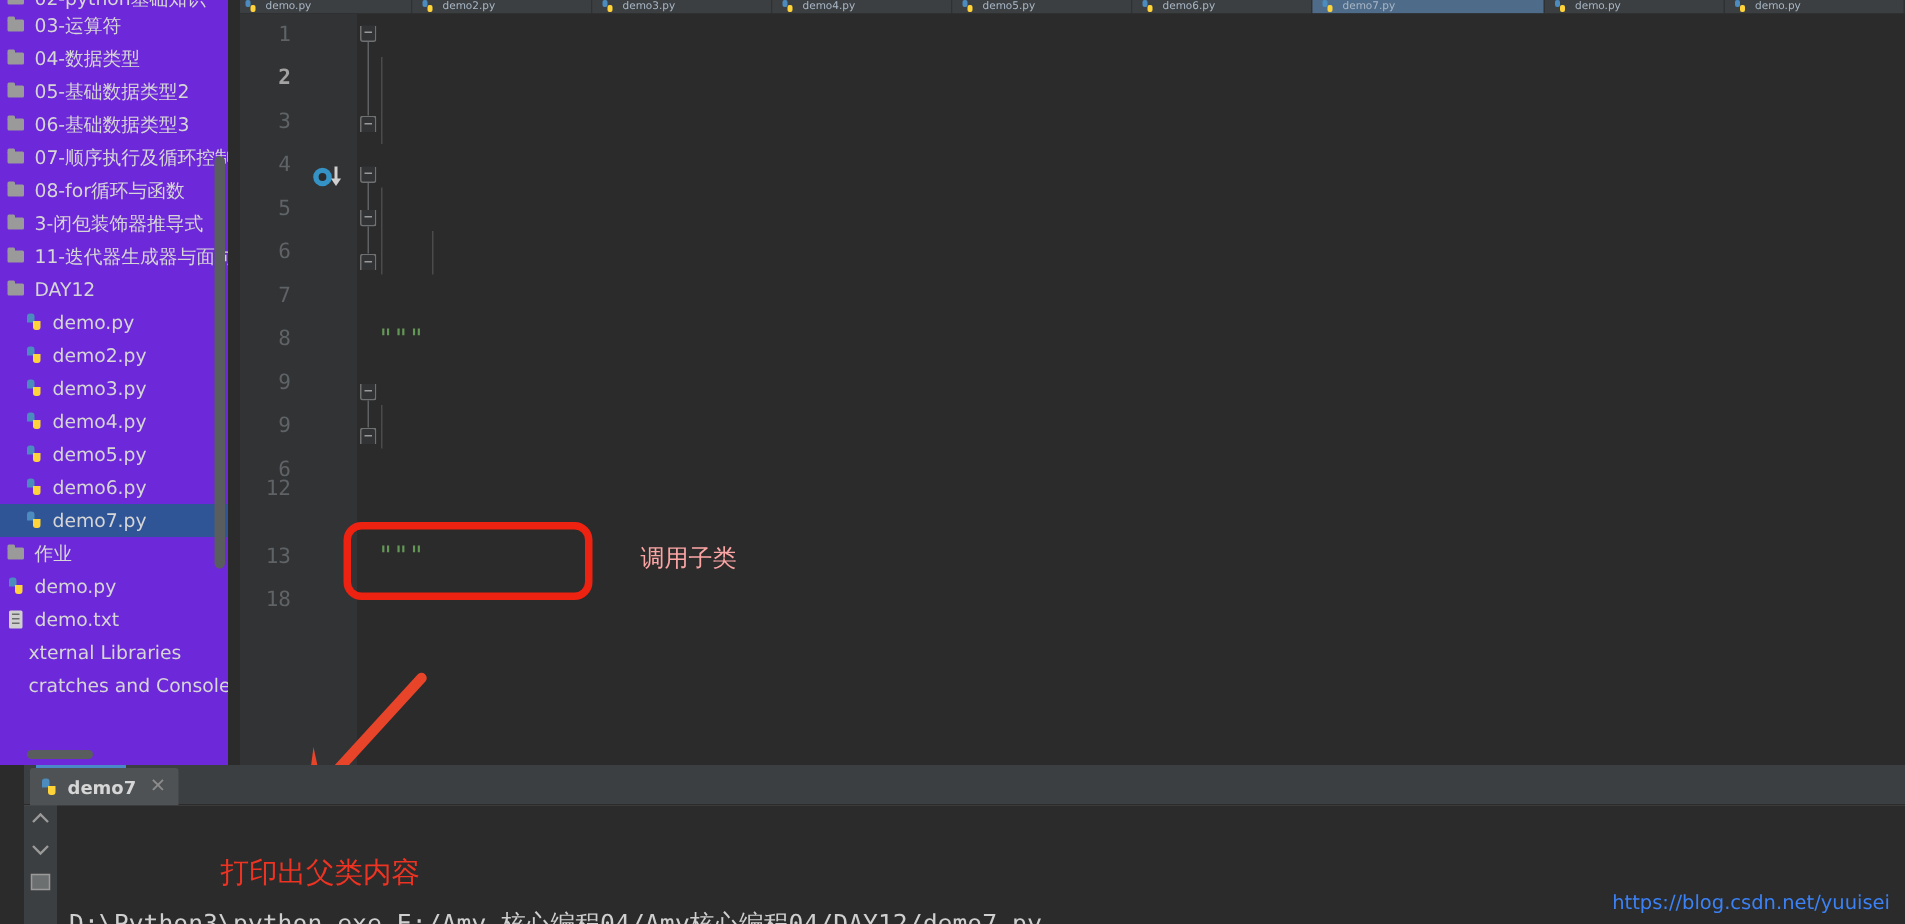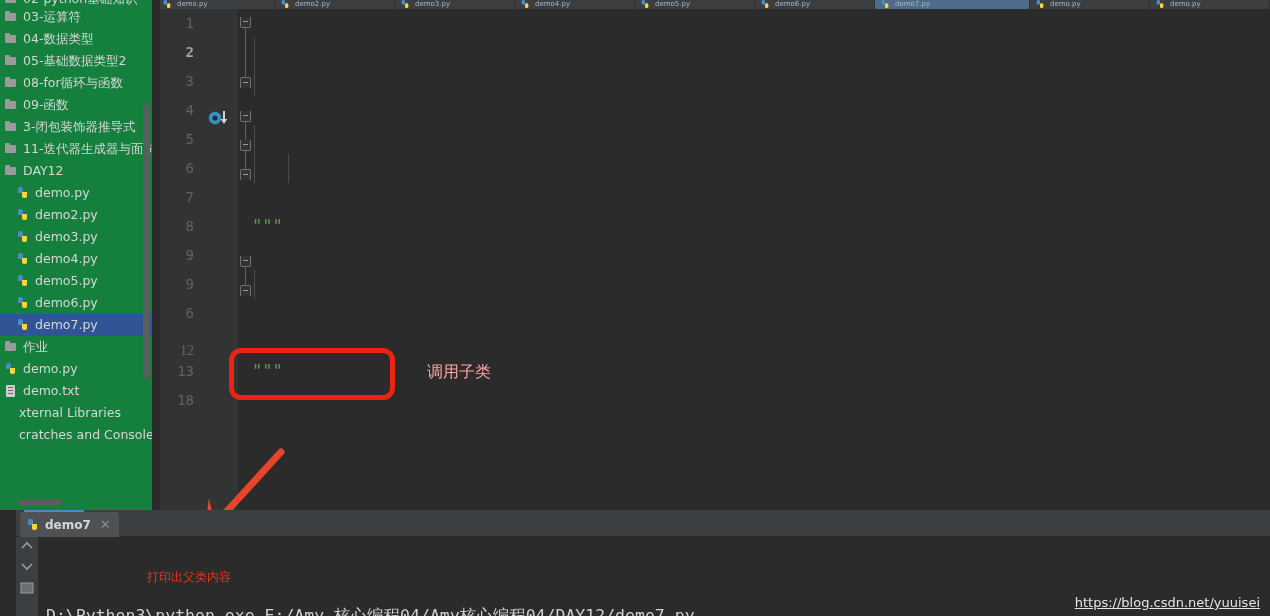--- a/index.html
+++ b/index.html
@@ -53,21 +53,21 @@
     position: relative; top: -1px;
   }
 
   
   .pyglyph { display:block; }
 
   
   .sidebar {
     position: absolute; left: 0; top: 0;
     width: 152px; height: 510px;
-    background: #15803d;
+    background: #6d28d9;
     overflow: hidden;
     font-size: 12px;
     color: #bbbbbb;
   }
   .tree { padding-top: 0px; }
   .trow {
     height: 22px;
     display: flex; align-items: center;
     padding-left: 4px;
     white-space: nowrap;
@@ -317,43 +317,42 @@
     color: #bbbbbb;
     white-space: pre;
     padding-top: 6px;
     overflow: hidden;
   }
   .console .cmdline { padding-left: 8px; color: #cfcfcf; }
   #print-parent-label {
     position: absolute;
     left: 147px; top: 569px;
     color: #ee3322;
-    font-size: 12px;
+    font-size: 19px;
     font-family: "DejaVu Sans", "Liberation Sans", sans-serif;
   }
 
   .runtoolbar {
     position: absolute;
     left: 0; top: 27px;
     width: 22px; height: 79px;
     background: #3c3f41;
   }
   .rtb-ico {
     position: absolute;
     left: 4px;
     width: 14px; height: 14px;
   }
 
   .watermark {
     position: absolute;
     right: 10px; bottom: 6px;
     font-size: 13px;
-    color: #e5e5e5;
+    color: #3b82f6;
     font-family: "DejaVu Sans", "Liberation Sans", sans-serif;
-    text-decoration: underline;
   }
 </style>
 </head>
 <body>
 
 <div id="app">
 
   <div class="tabstrip">
     <div class="tabstrip-left-filler"></div>
     <div id="etabs-host" style="display:flex;align-items:flex-end;height:9px;">
@@ -454,25 +453,29 @@
         <div class="trow indent1">
           <span class="ico ico-folder"></span>
           <span>04-数据类型</span>
         </div>
         <div class="trow indent1">
           <span class="ico ico-folder"></span>
           <span>05-基础数据类型2</span>
         </div>
         <div class="trow indent1">
           <span class="ico ico-folder"></span>
+          <span>06-基础数据类型3</span>
+        </div>
+        <div class="trow indent1">
+          <span class="ico ico-folder"></span>
+          <span>07-顺序执行及循环控制</span>
+        </div>
+        <div class="trow indent1">
+          <span class="ico ico-folder"></span>
           <span>08-for循环与函数</span>
-        </div>
-        <div class="trow indent1">
-          <span class="ico ico-folder"></span>
-          <span>09-函数</span>
         </div>
         <div class="trow indent1">
           <span class="ico ico-folder"></span>
           <span>3-闭包装饰器推导式</span>
         </div>
         <div class="trow indent1">
           <span class="ico ico-folder"></span>
           <span>11-迭代器生成器与面向对</span>
         </div>
         <div class="trow indent1">
@@ -545,21 +548,21 @@
           <div class="gutter-line cur" style="top: 29px;">2</div>
           <div class="gutter-line" style="top: 58px;">3</div>
           <div class="gutter-line" style="top: 87px;">4</div>
           <div class="gutter-line" style="top: 116px;">5</div>
           <div class="gutter-line" style="top: 145px;">6</div>
           <div class="gutter-line" style="top: 174px;">7</div>
           <div class="gutter-line" style="top: 203px;">8</div>
           <div class="gutter-line" style="top: 232px;">9</div>
           <div class="gutter-line" style="top: 261px;">9</div>
           <div class="gutter-line" style="top: 290px;">6</div>
-          <div class="gutter-line" style="top: 327px; font-family: Liberation Serif, serif;">12</div>
+          <div class="gutter-line" style="top: 303px;">12</div>
           <div class="gutter-line" style="top: 348px;">13</div>
           <div class="gutter-line" style="top: 377px;">18</div>
         </div>
 
       <div class="fold top" style="top:8px;"></div>
       <div class="foldbar" style="top:19px; height:49px;"></div>
       <div class="fold bot" style="top:68px;"></div>
 
       <div class="fold top" style="top:102px;"></div>
       <div class="foldbar" style="top:113px; height:18px;"></div>

